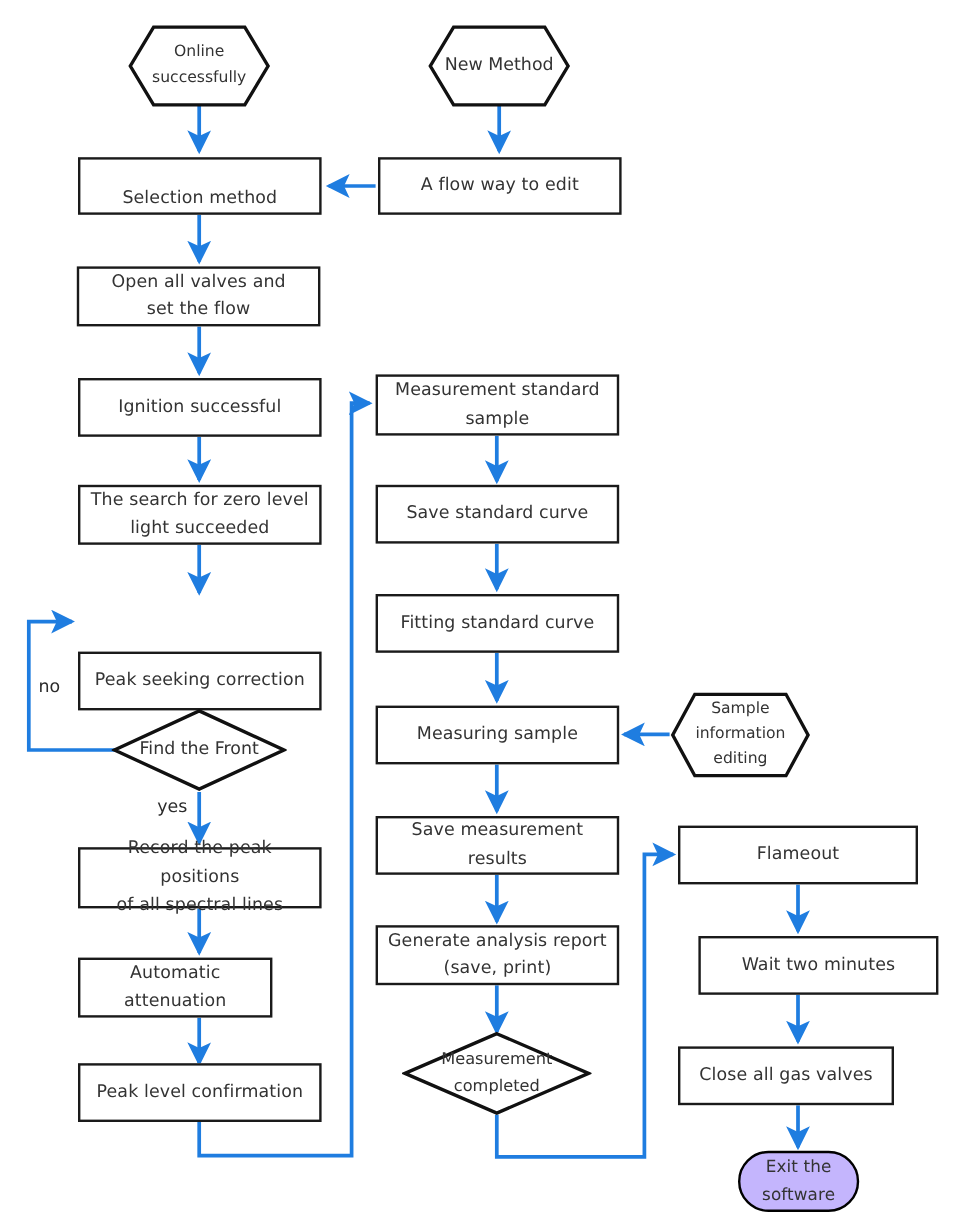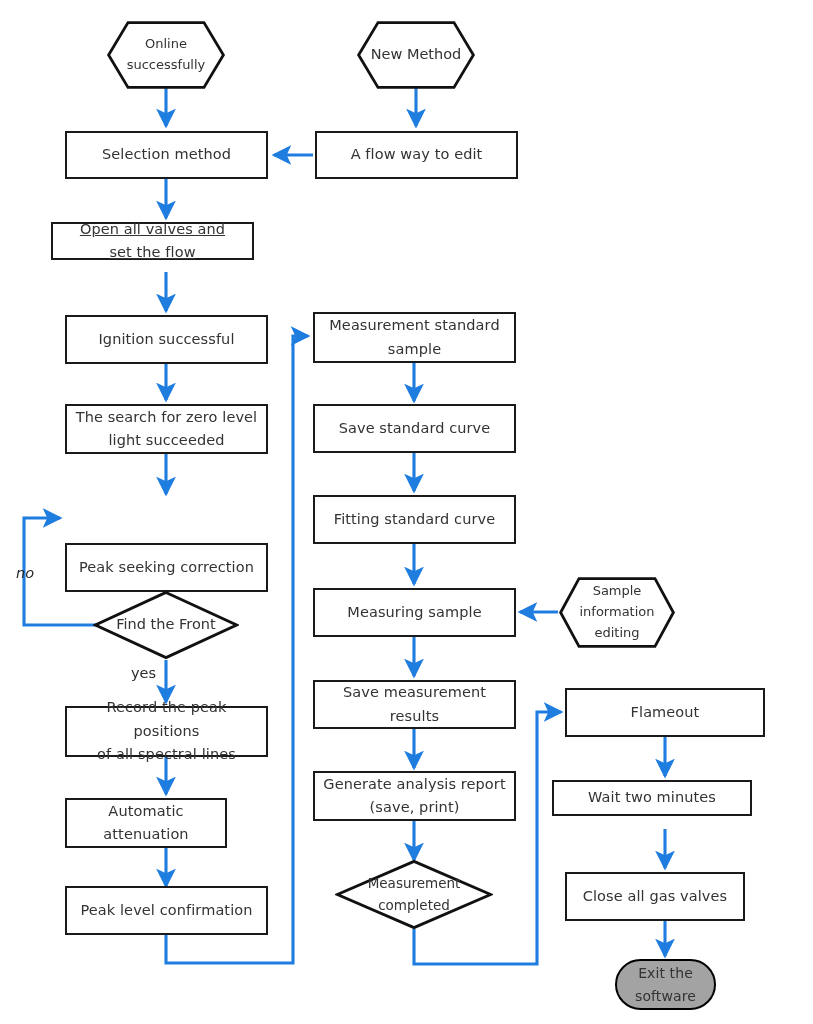--- a/index.html
+++ b/index.html
@@ -40,21 +40,21 @@
     white-space:pre-line;
   }
   
   .process{
     border:2.2px solid #1a1a1a;
     background:#ffffff;
   }
   
   .terminal{
     border:2.6px solid #000000;
-    background:#a3a3a3;
+    background:#c4b5fd;
     border-radius:34px;
     font-size:14px;
   }
   
   .shapewrap{
     position:absolute;
     box-sizing:border-box;
   }
   .shapewrap svg{
     position:absolute;
@@ -155,29 +155,29 @@
 successfully</span>
   </div>
 
   <div class="shapewrap hexagon hex-wide" style="left:356px; top:20px; width:120px; height:70px;">
     <svg viewBox="0 0 120 70" preserveAspectRatio="none">
       <polygon points="22,2.6 98,2.6 117.4,35 98,67.4 22,67.4 2.6,35" fill="#ffffff" stroke="#111111" stroke-width="2.8" stroke-linejoin="miter"></polygon>
     </svg>
     <span class="lbl">New Method</span>
   </div>
 
-  <div class="node process" style="left:65px; top:131px; width:203px; height:48px;">
+  <div class="node process" style="left:65px; top:131px; width:203px; height:48px;align-items:flex-end;">
     <span class="lbl">Selection method</span>
   </div>
 
   <div class="node process" style="left:315px; top:131px; width:203px; height:48px;">
     <span class="lbl">A flow way to edit</span>
   </div>
 
-  <div class="node process" style="left:51px; top:222px; width:203px; height:38px;text-decoration:underline;">
+  <div class="node process" style="left:64px; top:222px; width:203px; height:50px;">
     <span class="lbl">Open all valves and
 set the flow</span>
   </div>
 
   <div class="node process" style="left:65px; top:315px; width:203px; height:49px;">
     <span class="lbl">Ignition successful</span>
   </div>
 
   <div class="node process" style="left:65px; top:404px; width:203px; height:50px;">
     <span class="lbl">The search for zero level
@@ -248,29 +248,29 @@
       <polygon points="79,2.4 155.6,35.5 79,68.6 2.4,35.5" fill="#ffffff" stroke="#111111" stroke-width="2.8" stroke-linejoin="miter"></polygon>
     </svg>
     <span class="lbl" style="font-size:13.5px;">Measurement
 completed</span>
   </div>
 
   <div class="node process" style="left:565px; top:688px; width:200px; height:49px;">
     <span class="lbl">Flameout</span>
   </div>
 
-  <div class="node process" style="left:552px; top:780px; width:200px; height:36px;">
+  <div class="node process" style="left:582px; top:780px; width:200px; height:49px;">
     <span class="lbl">Wait two minutes</span>
   </div>
 
   <div class="node process" style="left:565px; top:872px; width:180px; height:49px;">
     <span class="lbl">Close all gas valves</span>
   </div>
 
   <div class="node terminal" style="left:615px; top:959px; width:101px; height:51px;">
     <span class="lbl">Exit the
 software</span>
   </div>
 
-  <span class="edge-label" style="left:16px; top:565px;font-style:italic;">no</span>
+  <span class="edge-label" style="left:32px; top:565px;">no</span>
   <span class="edge-label" style="left:131px; top:665px;">yes</span>
 
 </div>
 
 </body></html>

